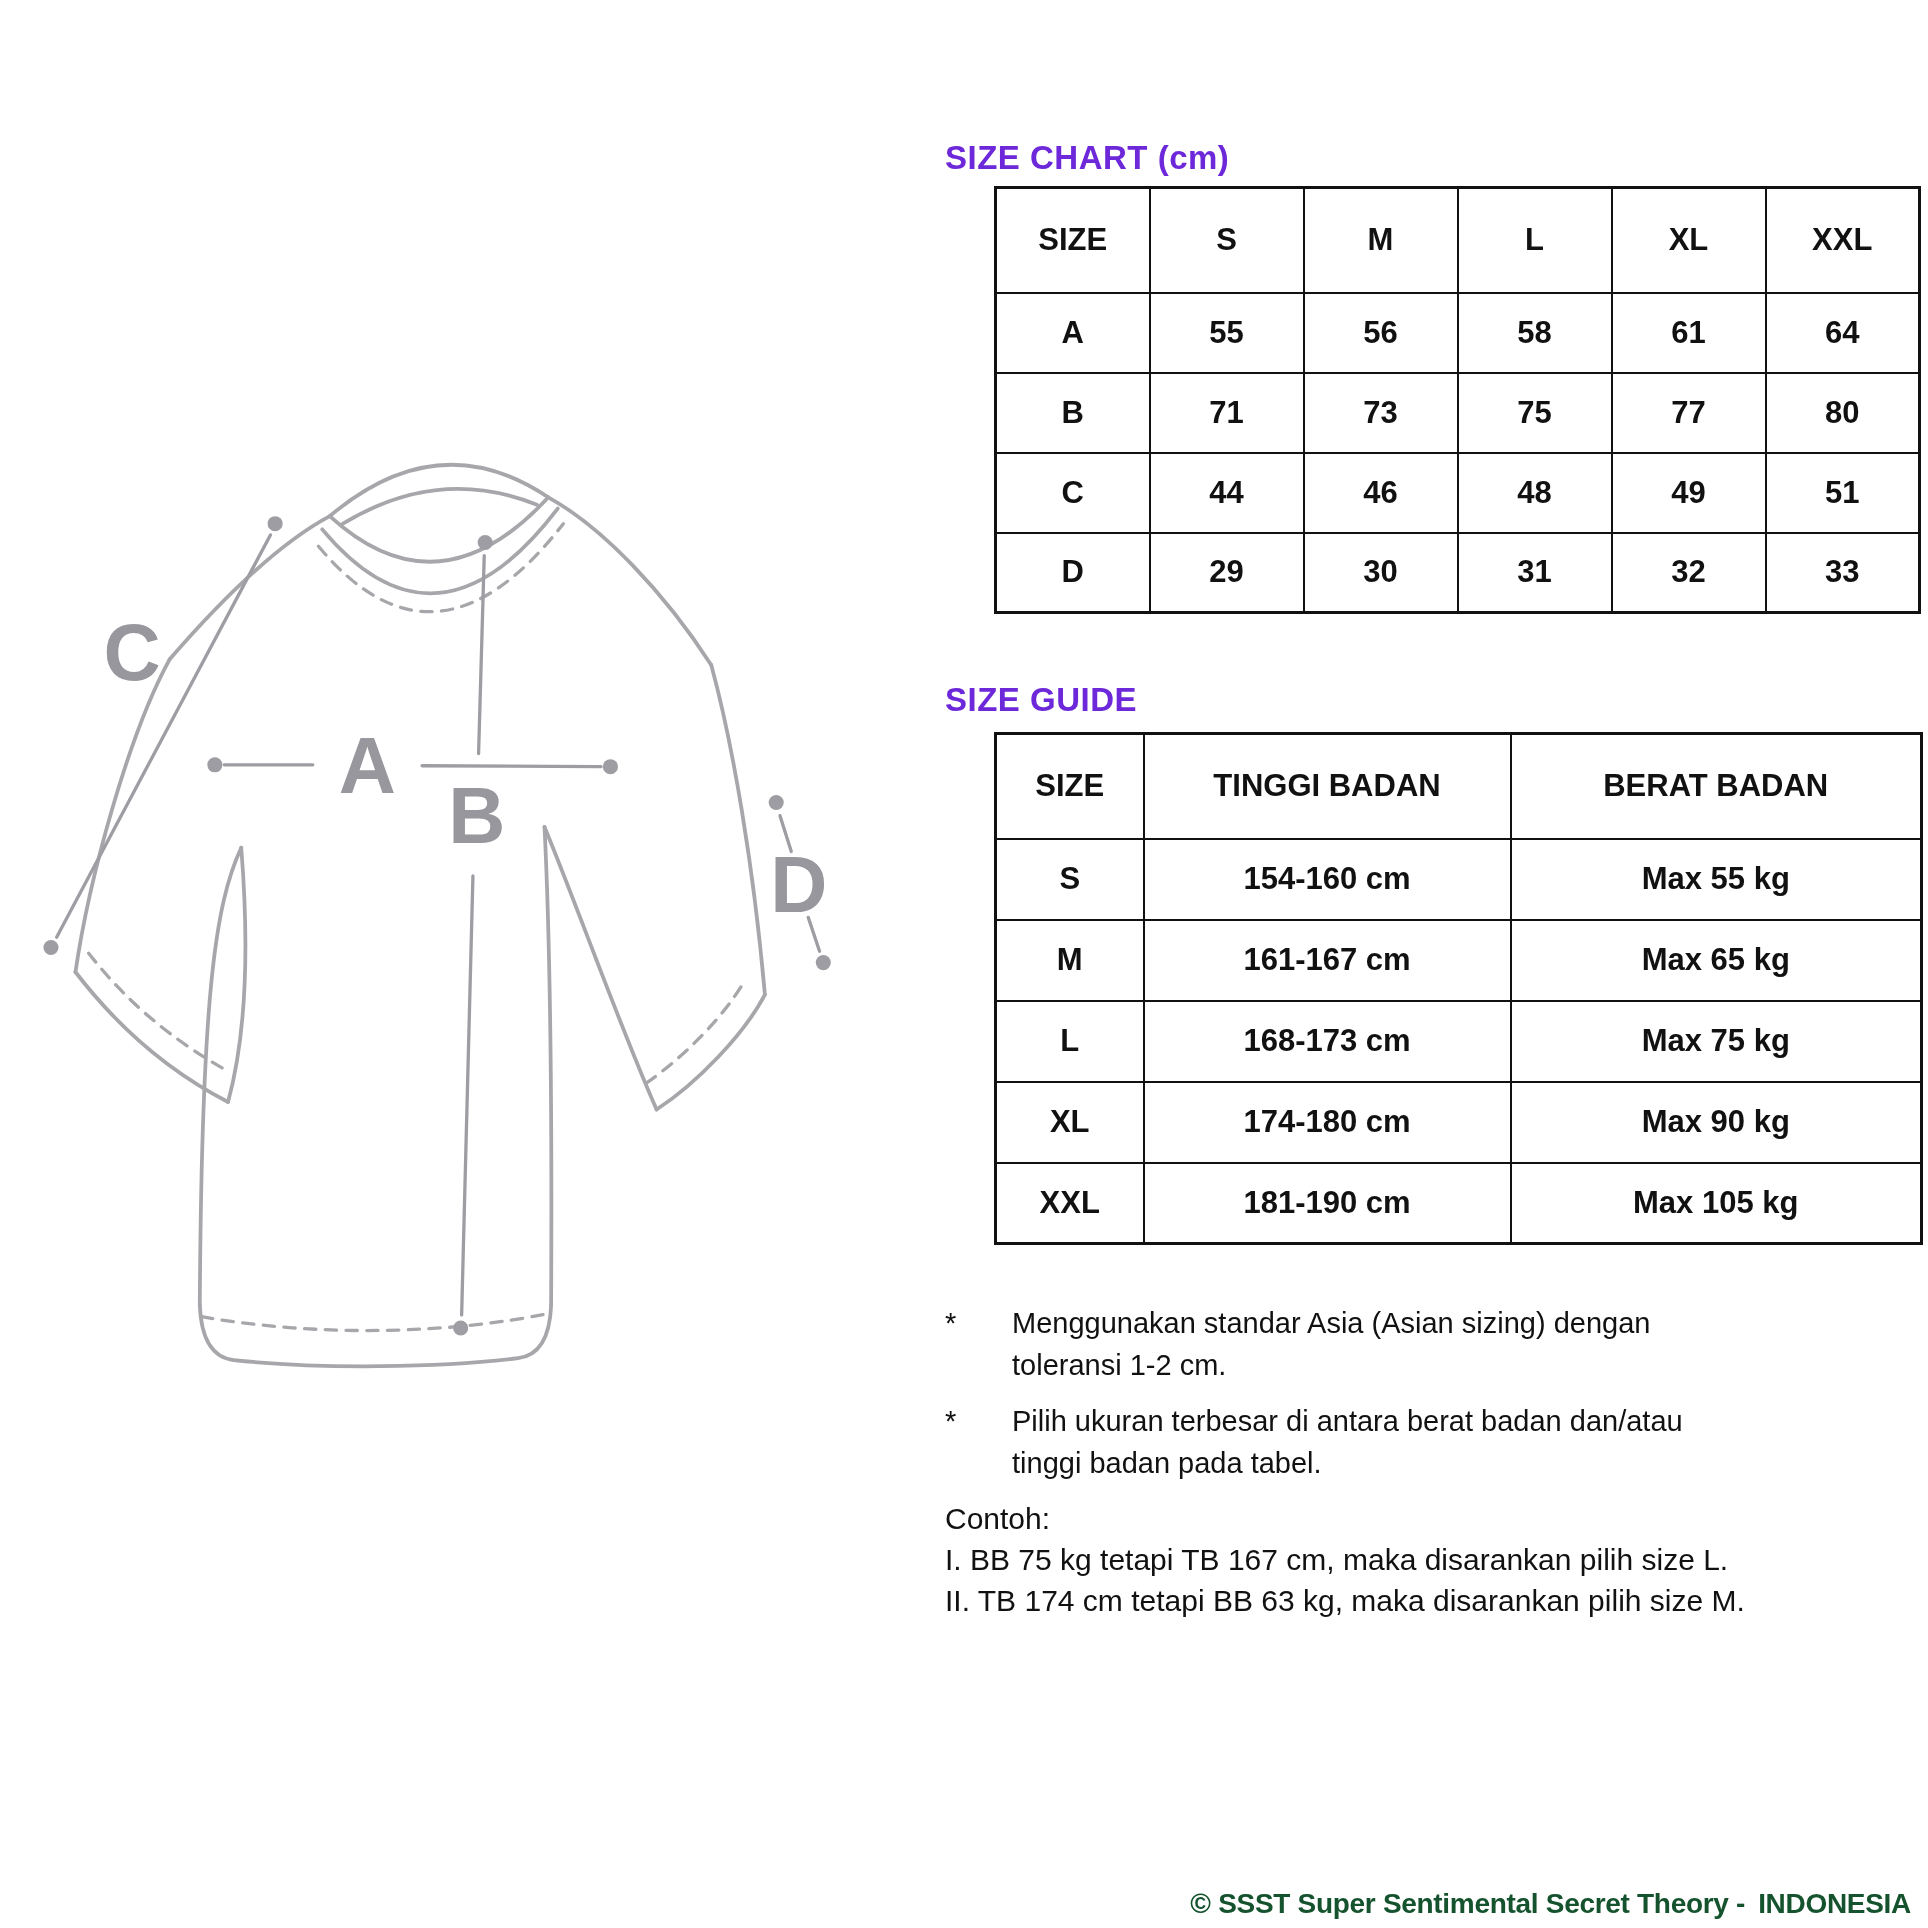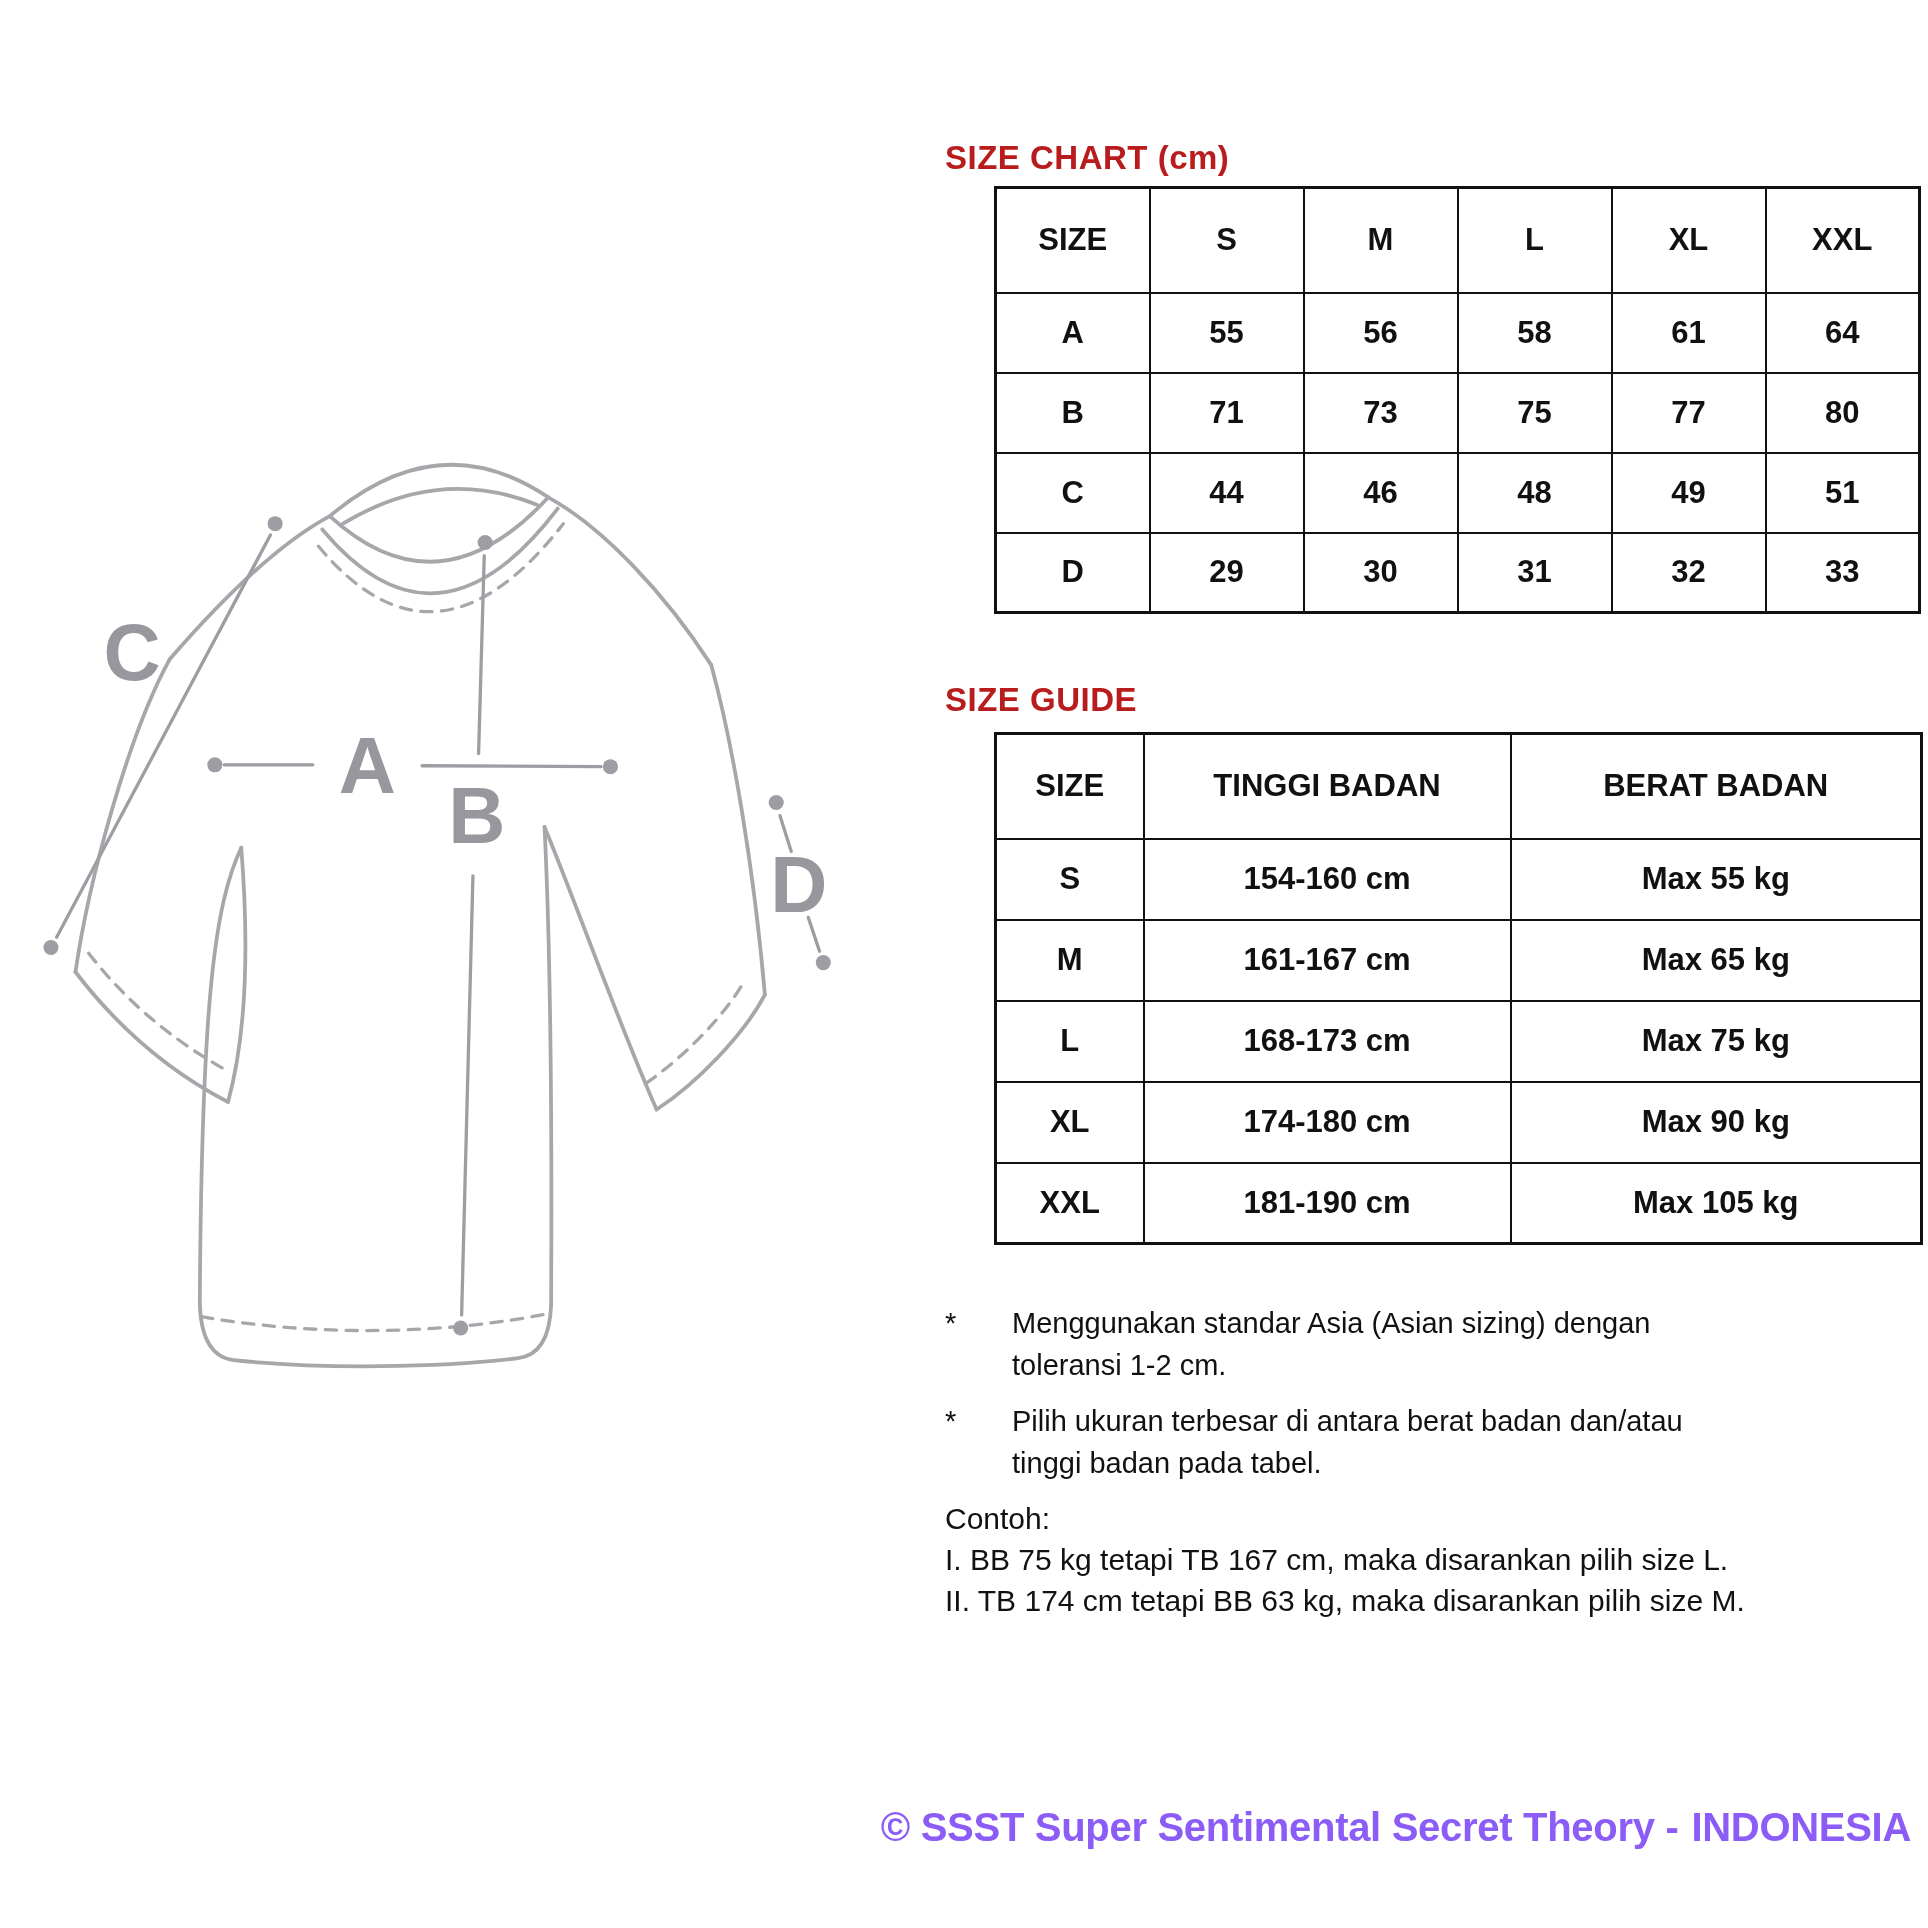--- a/index.html
+++ b/index.html
@@ -31,21 +31,21 @@
   .meas-dot     { fill: #9d9da3; stroke: none; }
   .meas-letter  { fill: #97979d; font-family: "Liberation Sans", sans-serif; font-weight: bold; font-size: 84px; text-anchor: middle; }
 
   
   .section-title {
     position: absolute;
     left: 945px;
     font-weight: bold;
     font-size: 33px;
     letter-spacing: 0.5px;
-    color: #b91c1c;
+    color: #6d28d9;
     white-space: nowrap;
     text-align: right;
   }
   #size-chart-title { top: 139px; }
   #size-guide-title { top: 681px; }
 
   table.data-table {
     position: absolute;
     left: 994px;
     border-collapse: collapse;
@@ -95,25 +95,25 @@
     font-size: 30px;
     line-height: 41px;
     color: #111;
     white-space: nowrap;
   }
 
   
   .copyright {
     position: absolute;
     right: 17px;
-    top: 1805px;
-    font-size: 40px;
+    top: 1888px;
+    font-size: 28px;
     font-weight: bold;
     letter-spacing: -0.3px;
-    color: #8b5cf6;
+    color: #14532d;
     white-space: nowrap;
   }
   .copyright .region { margin-left: 13px; }
 </style>
 </head>
 <body>
 
 <div class="diagram-wrap">
   <svg viewBox="0 0 950 1600">
 

